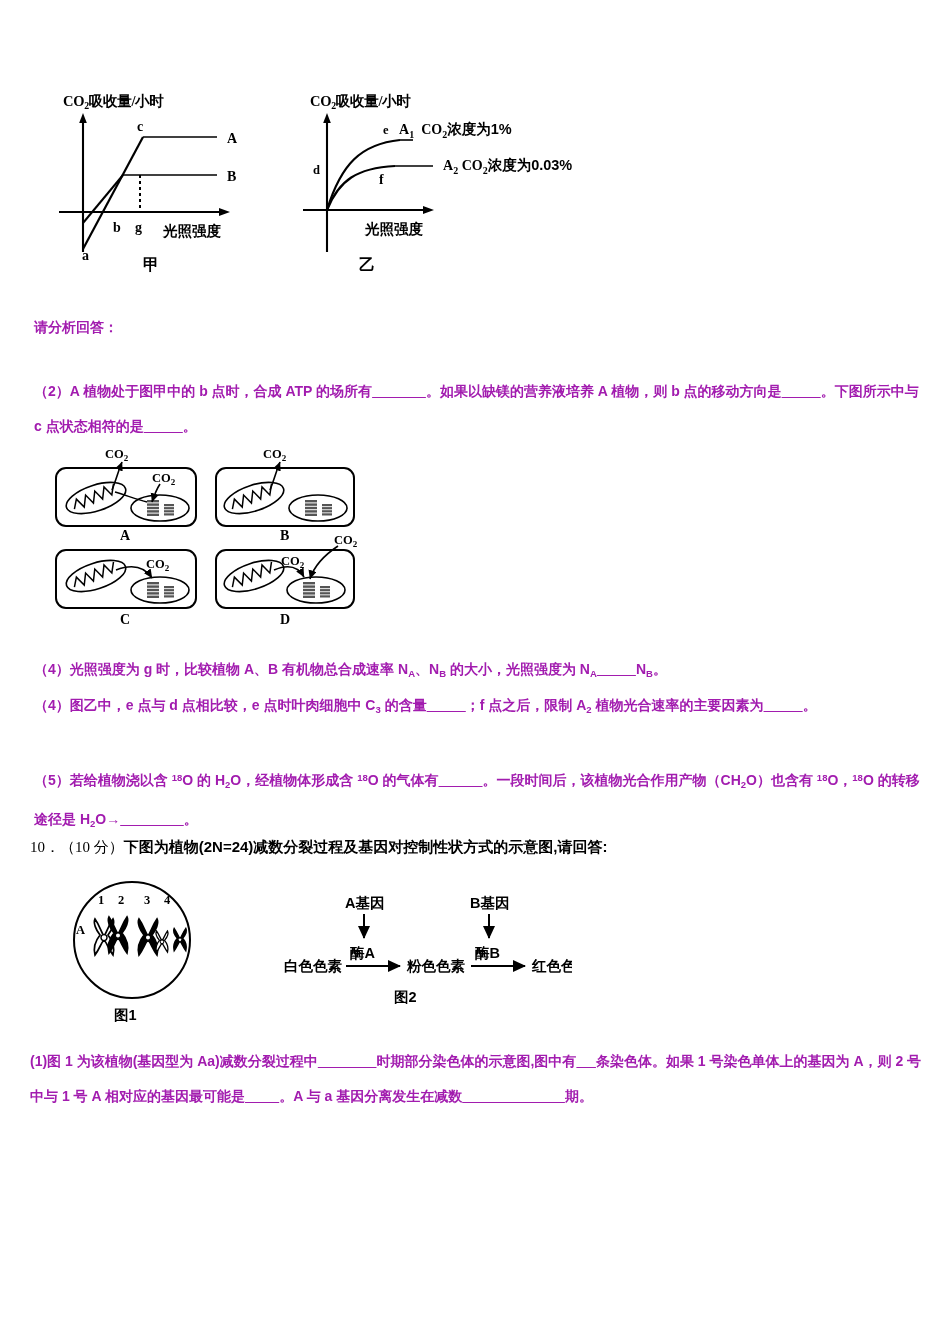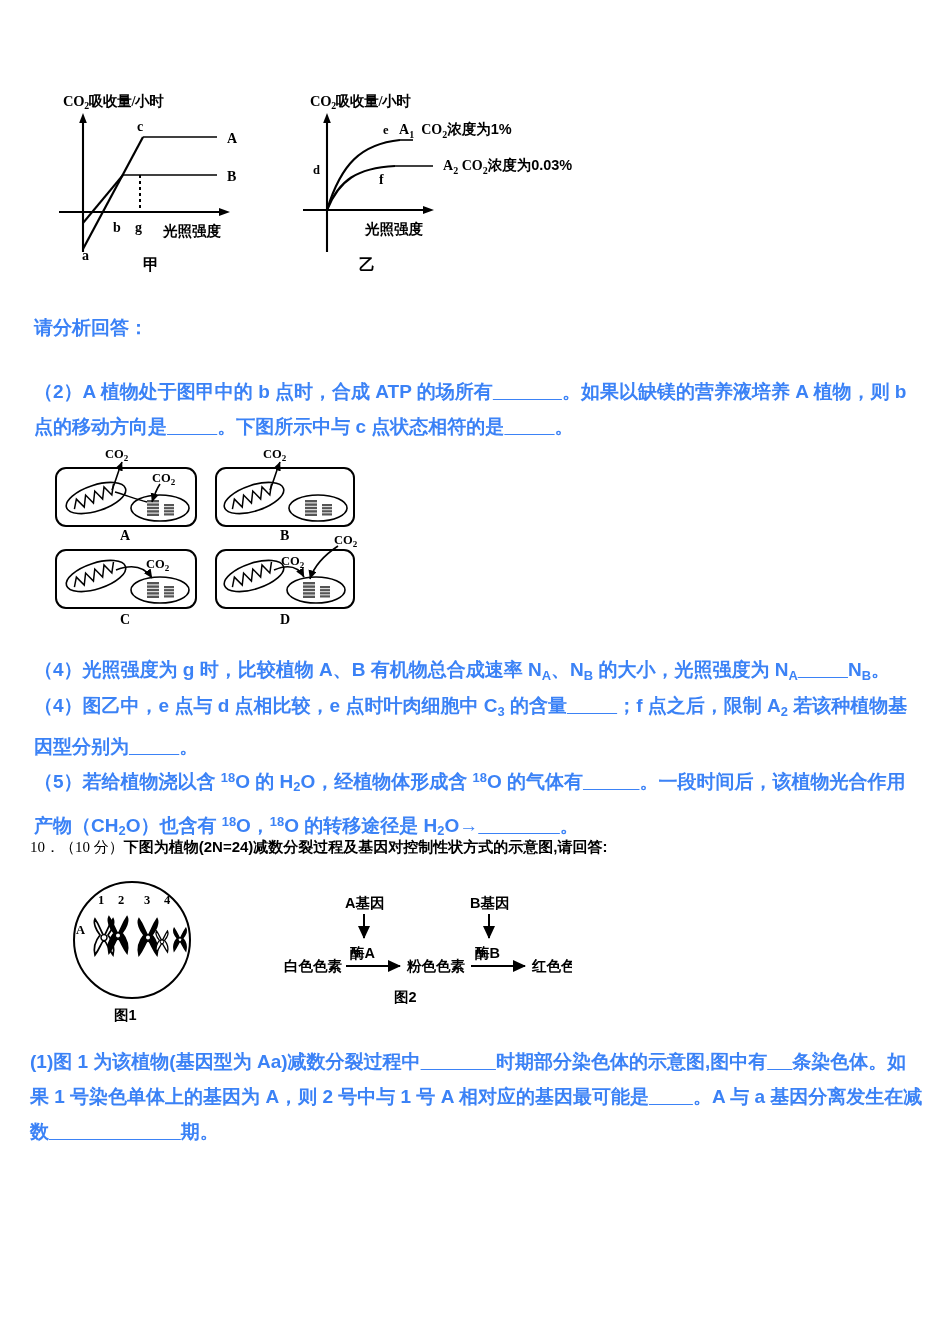--- a/index.html
+++ b/index.html
@@ -68,24 +68,24 @@
     fill: #000;
   }
   .svg-cn.big { font-size: 16px; }
 
   
   .body-text {
     position: absolute;
     left: 34px;
     width: 886px;
     font-family: "Liberation Sans", "DejaVu Sans", sans-serif;
-    font-size: 19px;
+    font-size: 14px;
     font-weight: bold;
     line-height: 35px;
-    color: #3b82f6;
+    color: #a21caf;
   }
   .blank { text-decoration: underline; letter-spacing: 1px; }
 
   #intro-ask { position: absolute; left: 34px; top: 310px; }
   #q1 { position: absolute; left: 34px; top: 339px; }
   #q2 { position: absolute; left: 34px; top: 374px; width: 886px; }
   #q3 { position: absolute; left: 34px; top: 652px; }
   #q4 { position: absolute; left: 34px; top: 688px; width: 886px; }
   #q5 { position: absolute; left: 34px; top: 760px; width: 886px; }
 
@@ -295,21 +295,21 @@
         <text class="svg-lbl" x="232" y="178">D</text>
       </g>
     </svg>
   </div>
 
   <div class="body-text" id="q3">
     <span>（4）光照强度为 g 时，比较植物 A、B 有机物总合成速率 N</span><span class="sub">A</span><span>、N</span><span class="sub">B</span><span> 的大小，光照强度为 N</span><span class="sub">A</span><span class="blank">&nbsp;&nbsp;&nbsp;&nbsp;&nbsp;&nbsp;&nbsp;&nbsp;</span><span>N</span><span class="sub">B</span><span>。</span>
   </div>
 
   <div class="body-text" id="q4">
-    <span>（4）图乙中，e 点与 d 点相比较，e 点时叶肉细胞中 C</span><span class="sub">3</span><span> 的含量</span><span class="blank">&nbsp;&nbsp;&nbsp;&nbsp;&nbsp;&nbsp;&nbsp;&nbsp;</span><span>；f 点之后，限制 A</span><span class="sub">2</span><span> 若该种植物基因型分别为</span><span class="blank">&nbsp;&nbsp;&nbsp;&nbsp;&nbsp;&nbsp;&nbsp;&nbsp;</span><span>。</span>
+    <span>（4）图乙中，e 点与 d 点相比较，e 点时叶肉细胞中 C</span><span class="sub">3</span><span> 的含量</span><span class="blank">&nbsp;&nbsp;&nbsp;&nbsp;&nbsp;&nbsp;&nbsp;&nbsp;</span><span>；f 点之后，限制 A</span><span class="sub">2</span><span> 植物光合速率的主要因素为</span><span class="blank">&nbsp;&nbsp;&nbsp;&nbsp;&nbsp;&nbsp;&nbsp;&nbsp;</span><span>。</span>
   </div>
 
   <div class="body-text" id="q5">
     <span>（5）若给植物浇以含 </span><span class="sup">18</span><span>O 的 H</span><span class="sub">2</span><span>O，经植物体形成含 </span><span class="sup">18</span><span>O 的气体有</span><span class="blank">&nbsp;&nbsp;&nbsp;&nbsp;&nbsp;&nbsp;&nbsp;&nbsp;&nbsp;</span><span>。一段时间后，该植物光合作用产物（CH</span><span class="sub">2</span><span>O）也含有 </span><span class="sup">18</span><span>O，</span><span class="sup">18</span><span>O 的转移途径是 H</span><span class="sub">2</span><span>O→</span><span class="blank">&nbsp;&nbsp;&nbsp;&nbsp;&nbsp;&nbsp;&nbsp;&nbsp;&nbsp;&nbsp;&nbsp;&nbsp;&nbsp;</span><span>。</span>
   </div>
 
   <div id="q10-head">
     <span class="num">10．</span><span class="num">（10 分）</span><span>下图为植物(2N=24)减数分裂过程及基因对控制性状方式的示意图,请回答:</span>
   </div>
 

